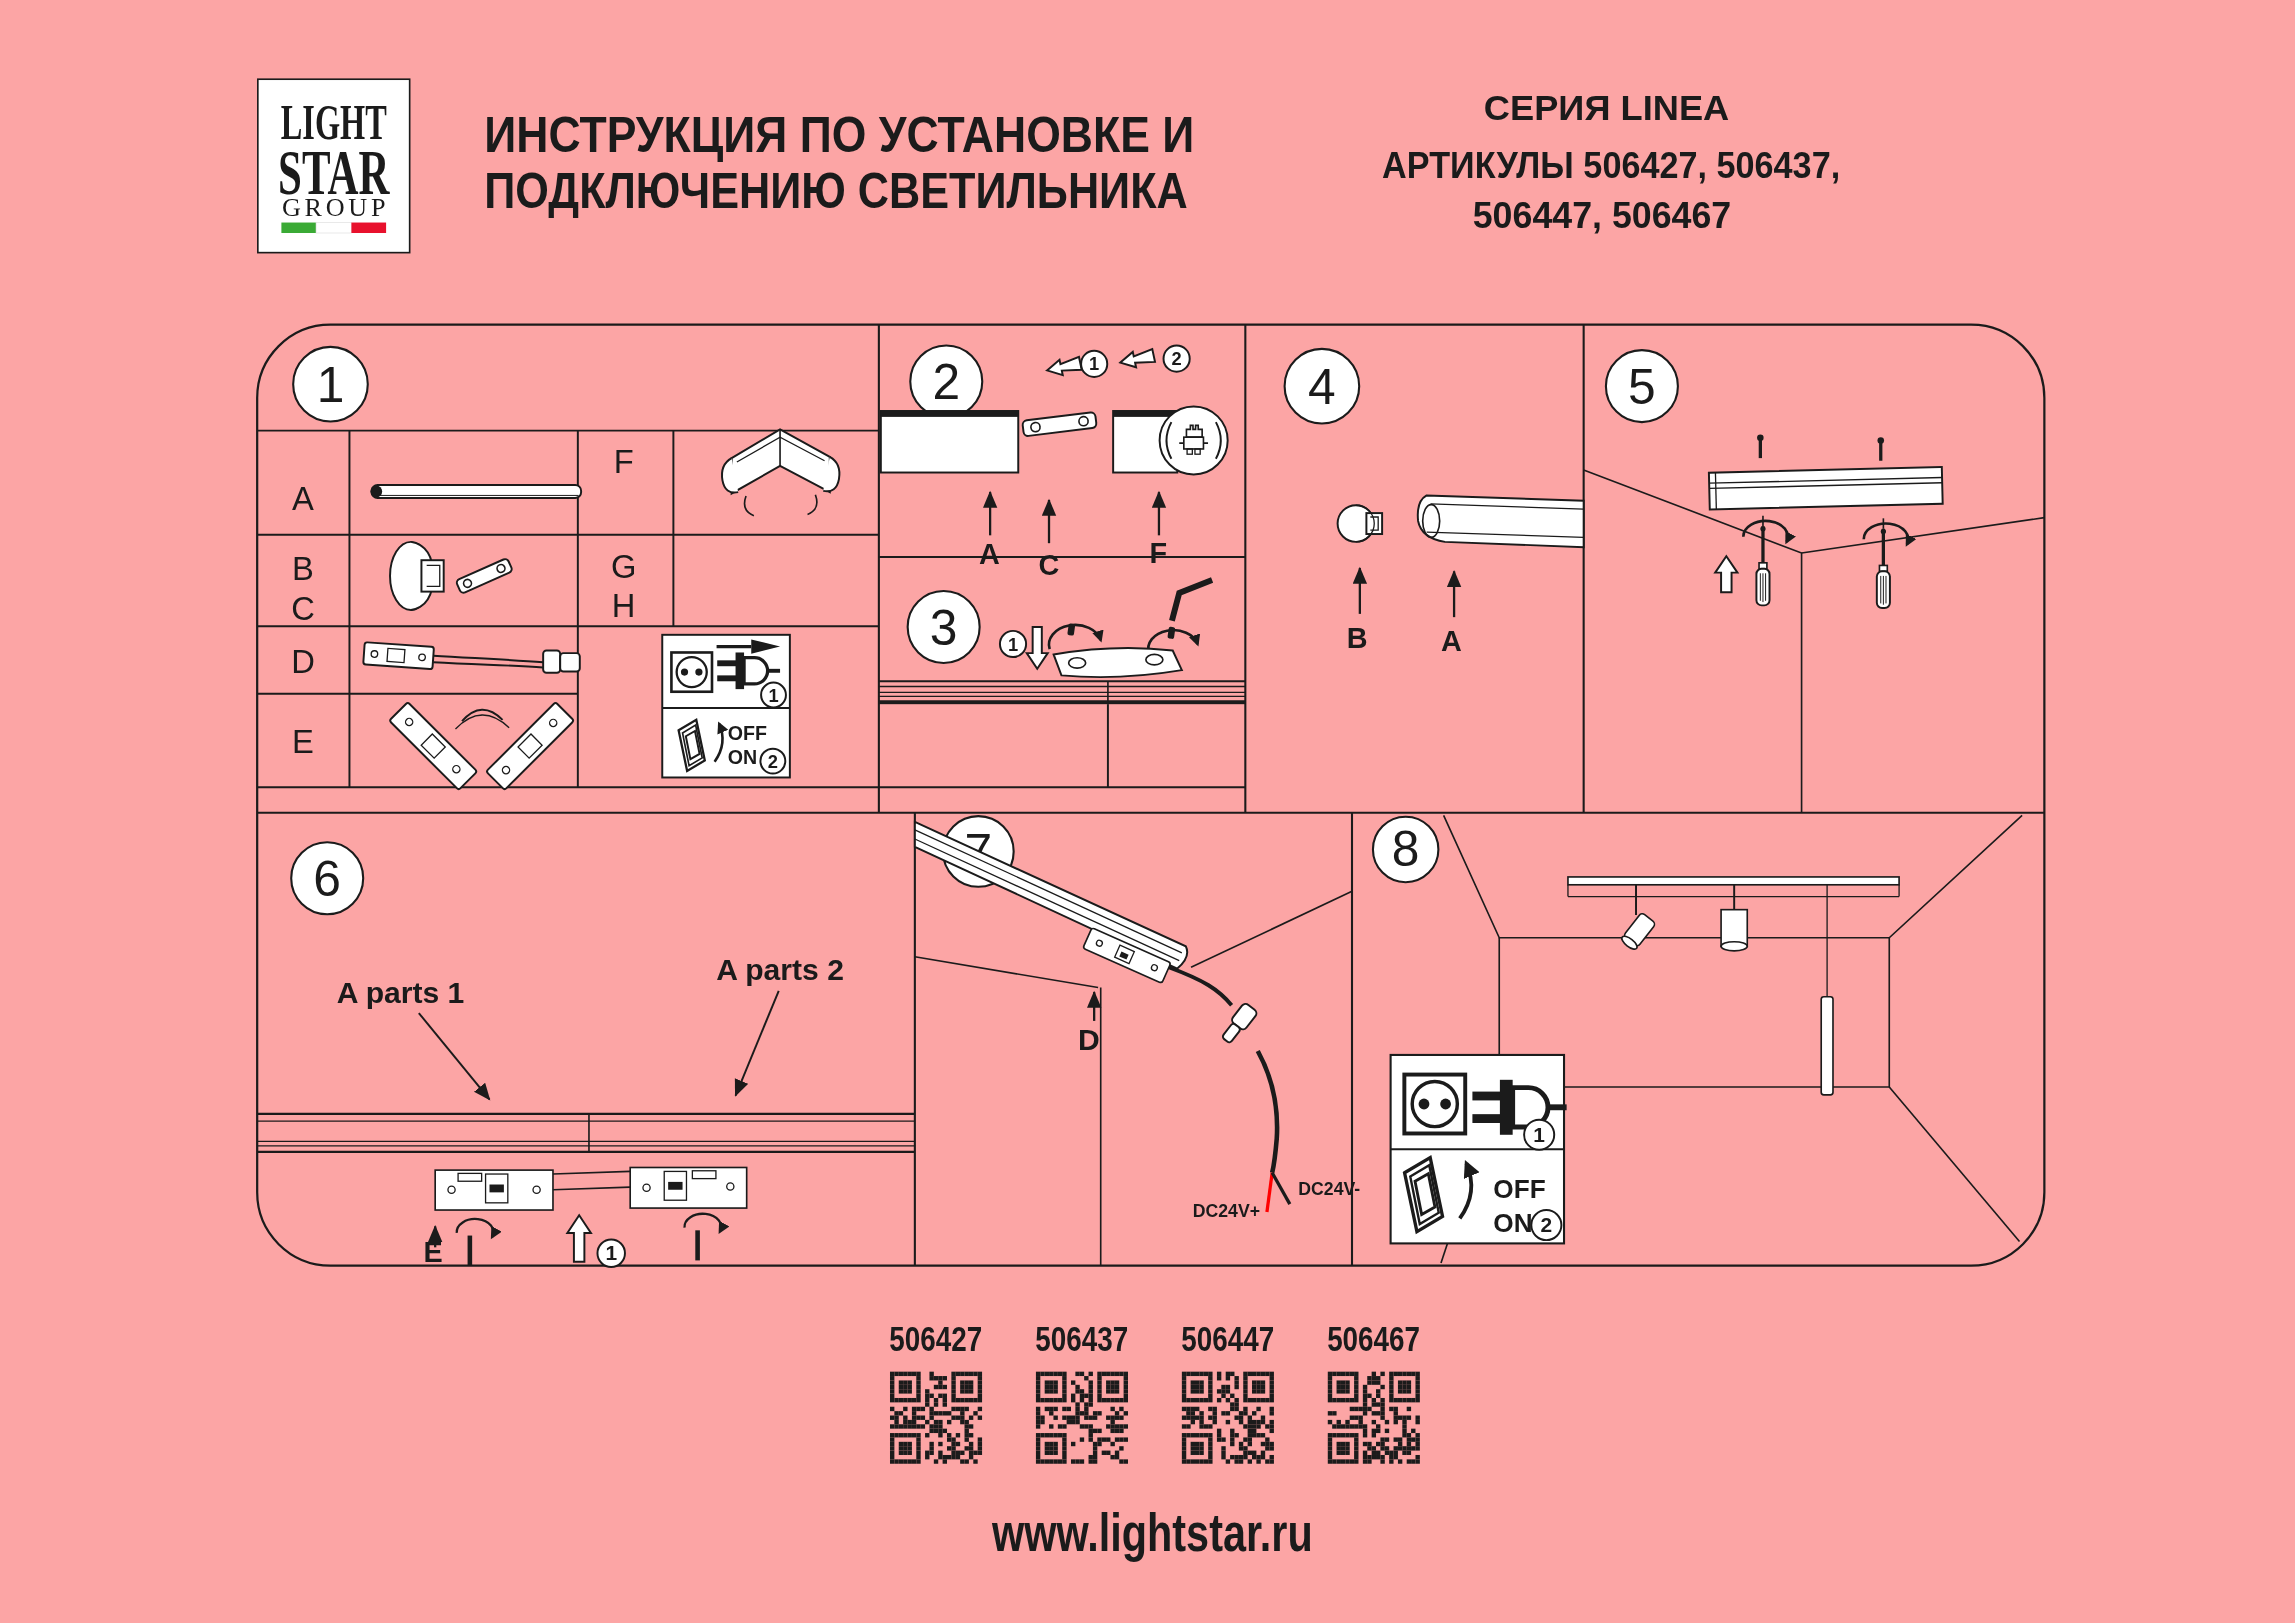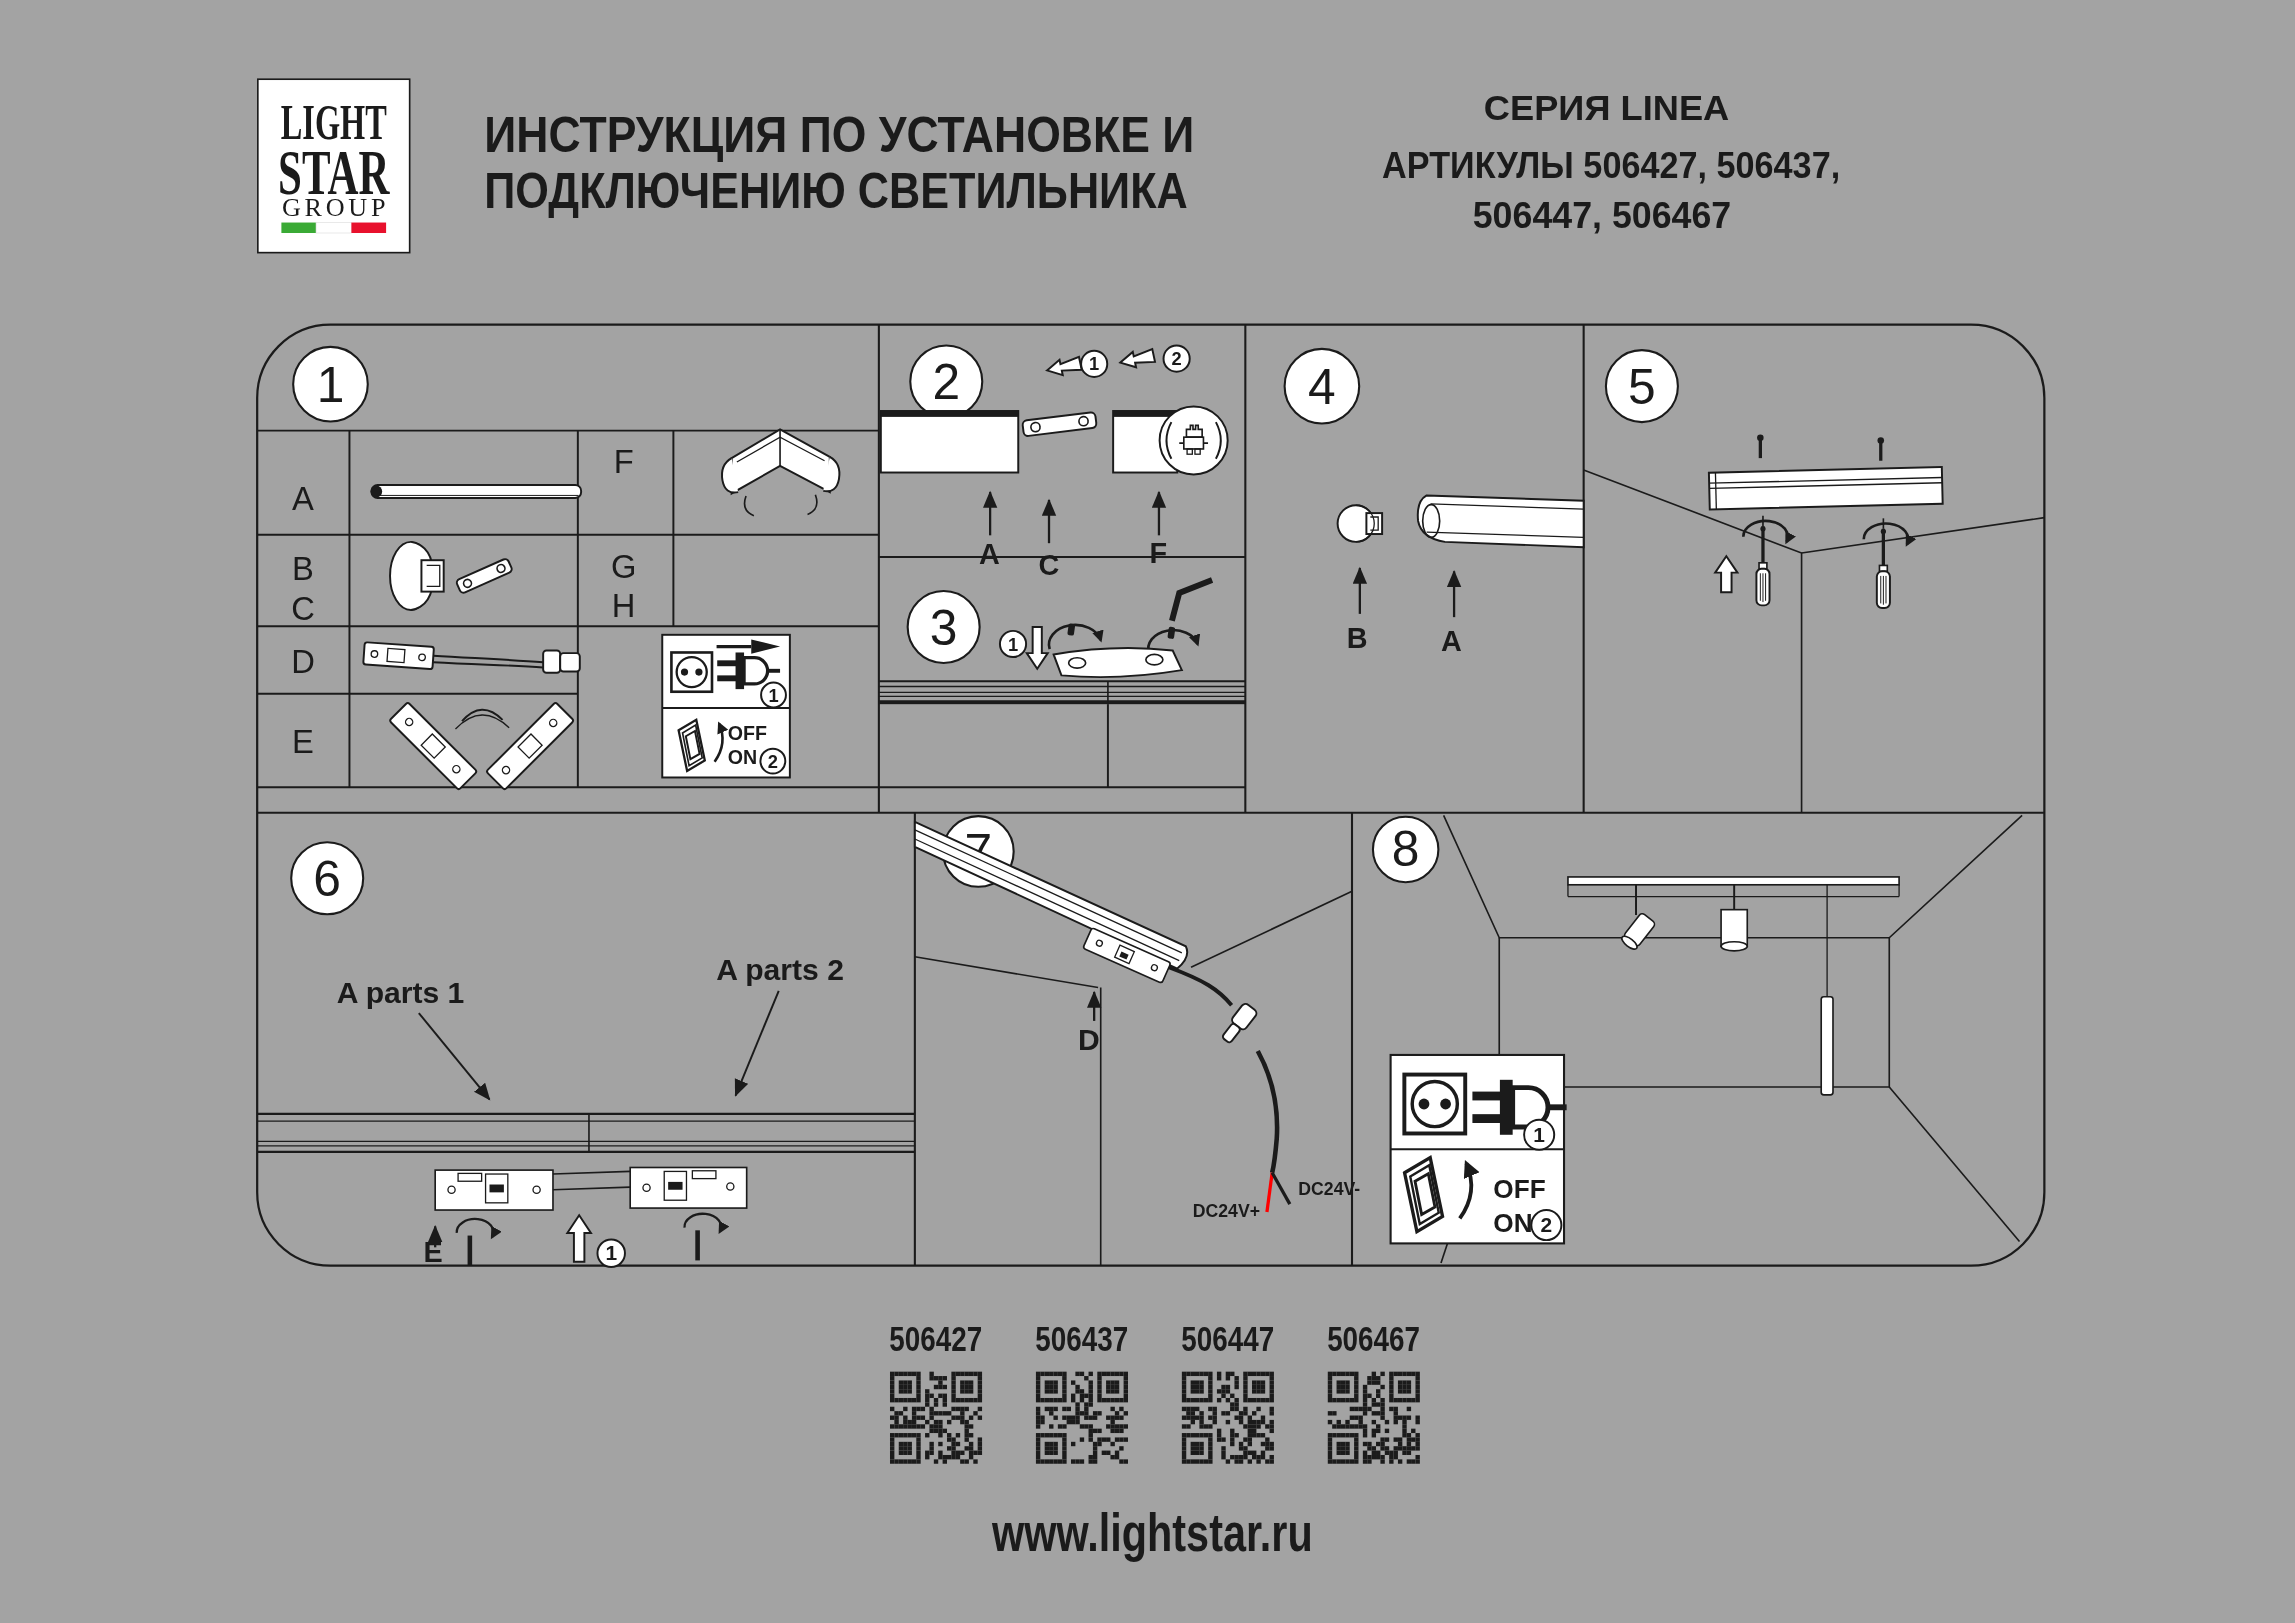--- a/index.html
+++ b/index.html
@@ -1,16 +1,16 @@
 <!DOCTYPE html>
 <html style="font-size:10.5px"><head>
 <meta charset="utf-8">
 <style>
   html,body{margin:0;padding:0;background:#fff;}
-  .page{position:relative;width:2295px;height:1623px;background:#a3a3a3;overflow:hidden;
+  .page{position:relative;width:2295px;height:1623px;background:#fca5a5;overflow:hidden;
         font-family:"Liberation Sans",sans-serif;}
   svg{position:absolute;left:0;top:0;}
   svg text{fill:#1b1b1b;font-family:"Liberation Sans",sans-serif;}
   .ln{stroke:#1b1b1b;fill:none;}
   .fw{fill:#fff;stroke:#1b1b1b;}
   .fb{fill:#1b1b1b;stroke:none;}
   .t-logo1{font-family:"Liberation Serif",serif;font-weight:700;font-size:78px;}
   .t-logo2{font-family:"Liberation Serif",serif;font-weight:700;font-size:96px;}
   .t-logo3{font-family:"Liberation Serif",serif;font-weight:400;font-size:40px;}
   .t-title{font-weight:700;font-size:76px;}

